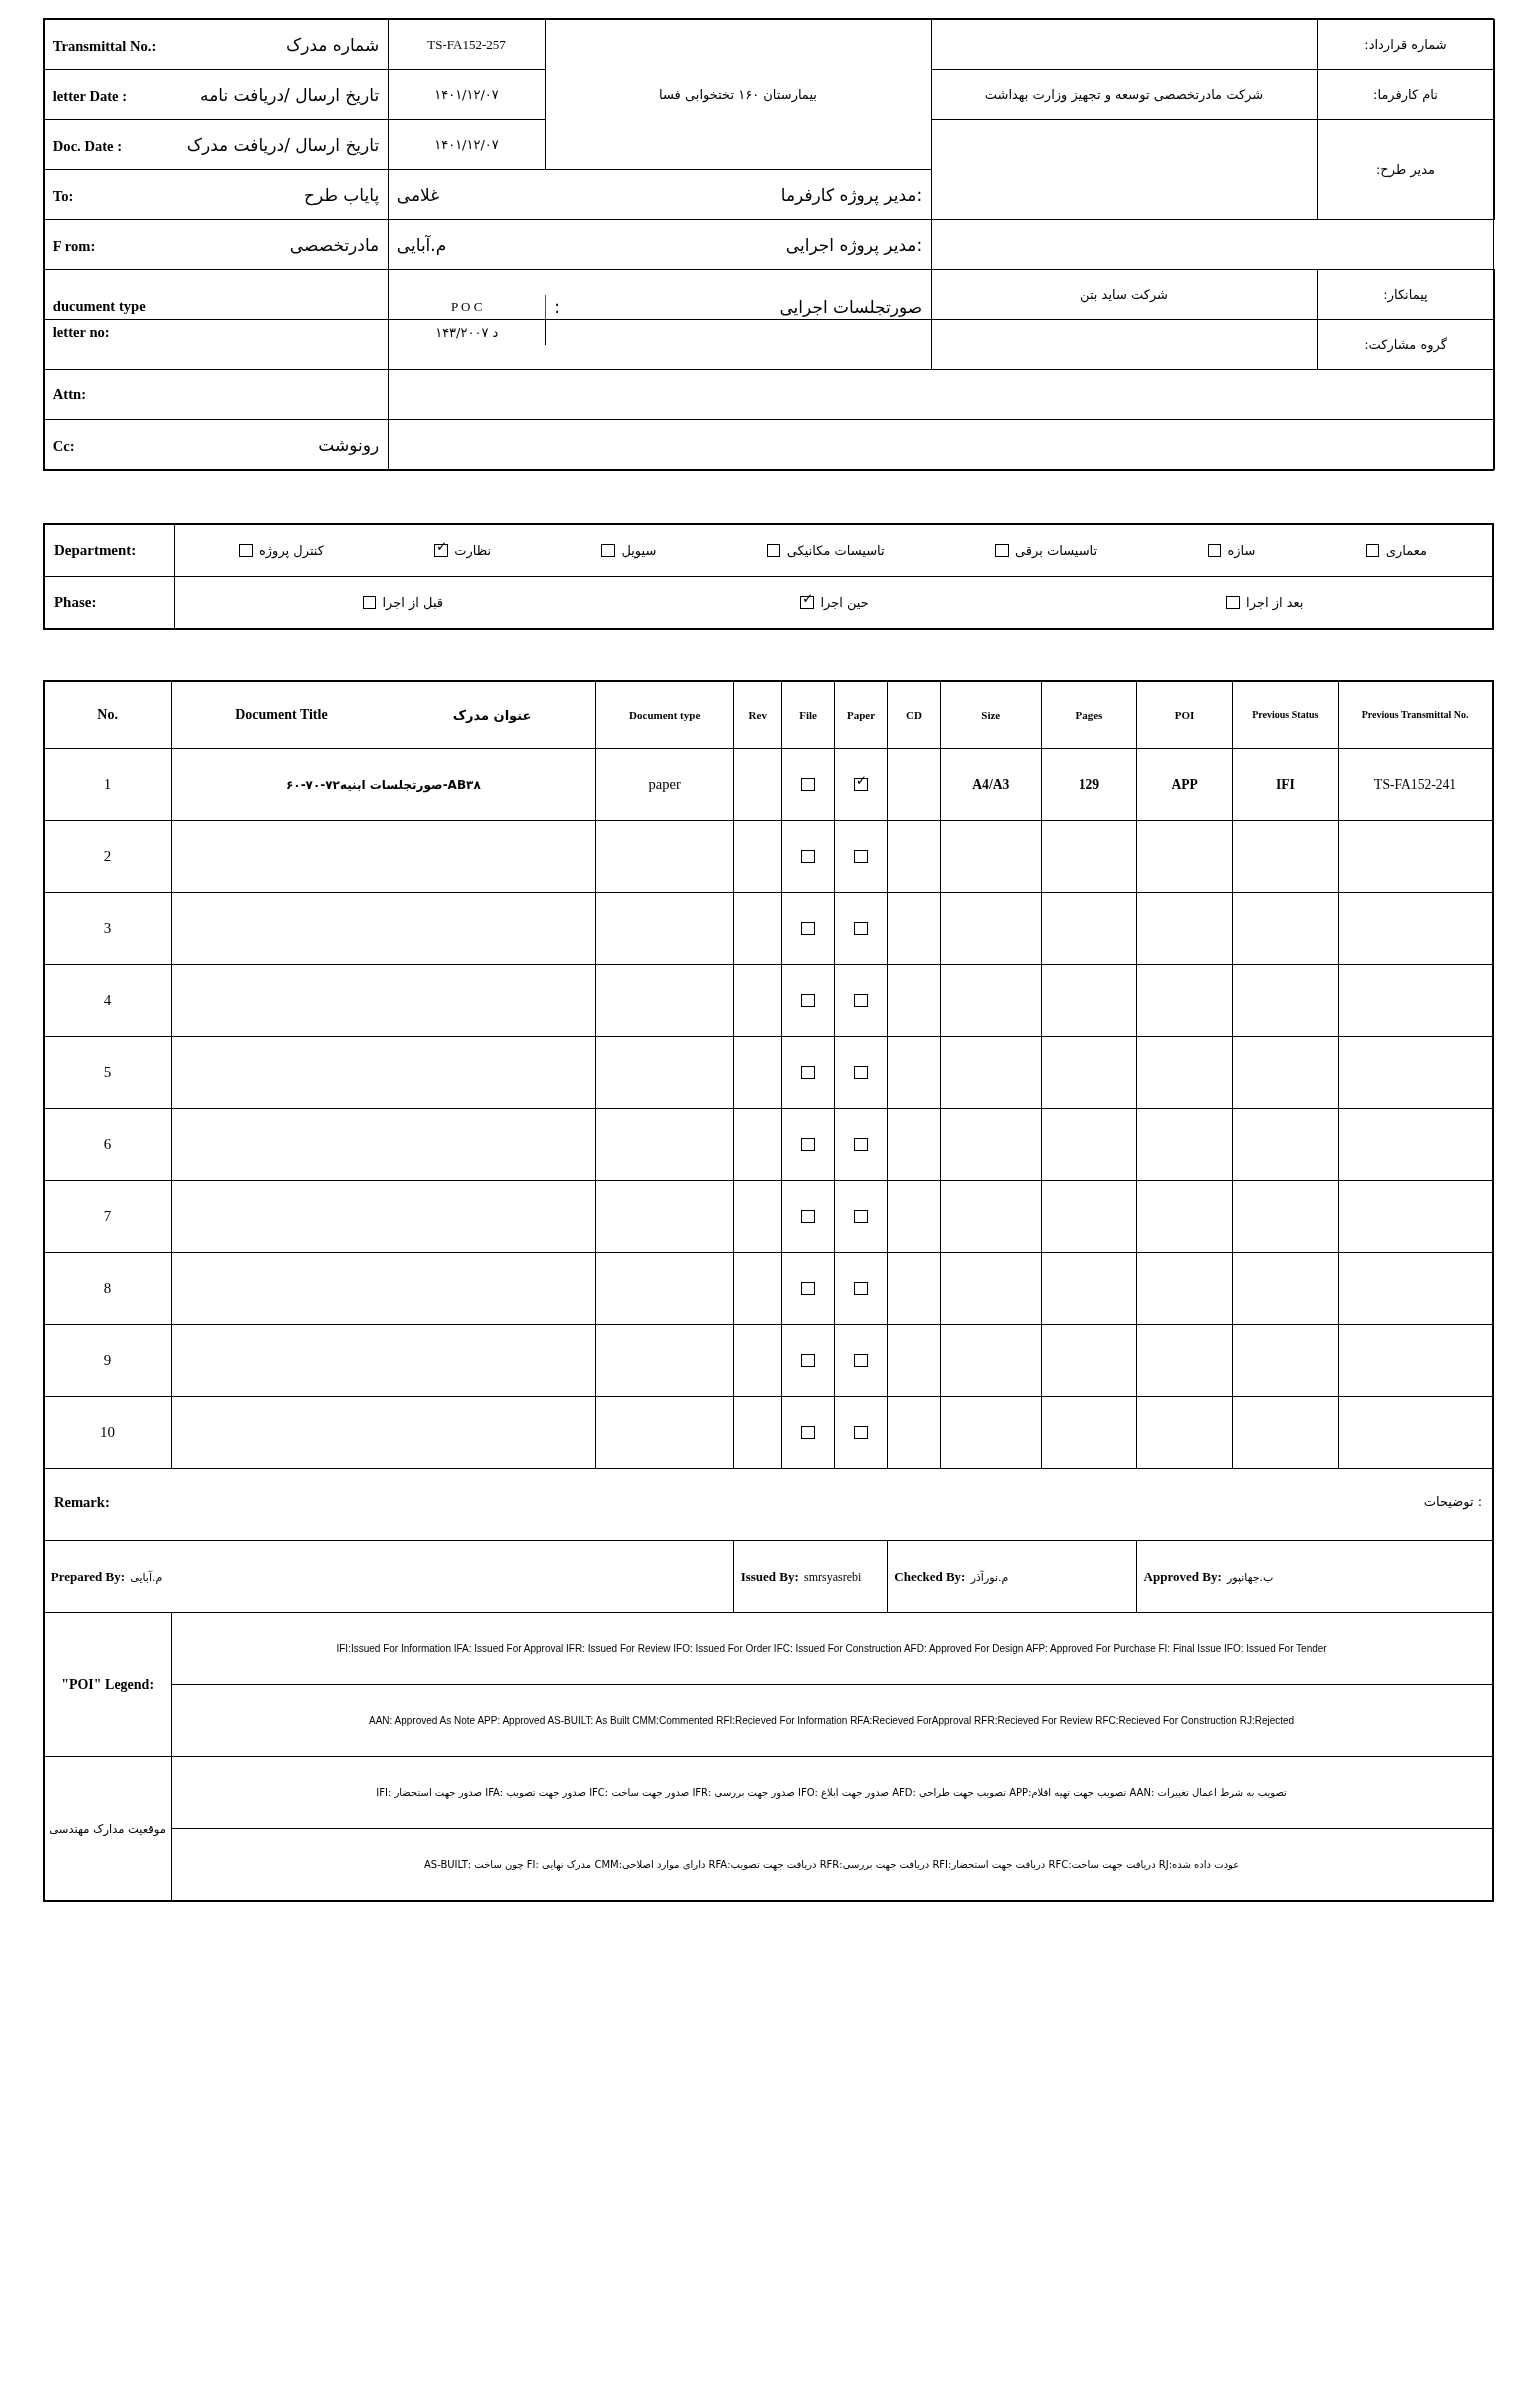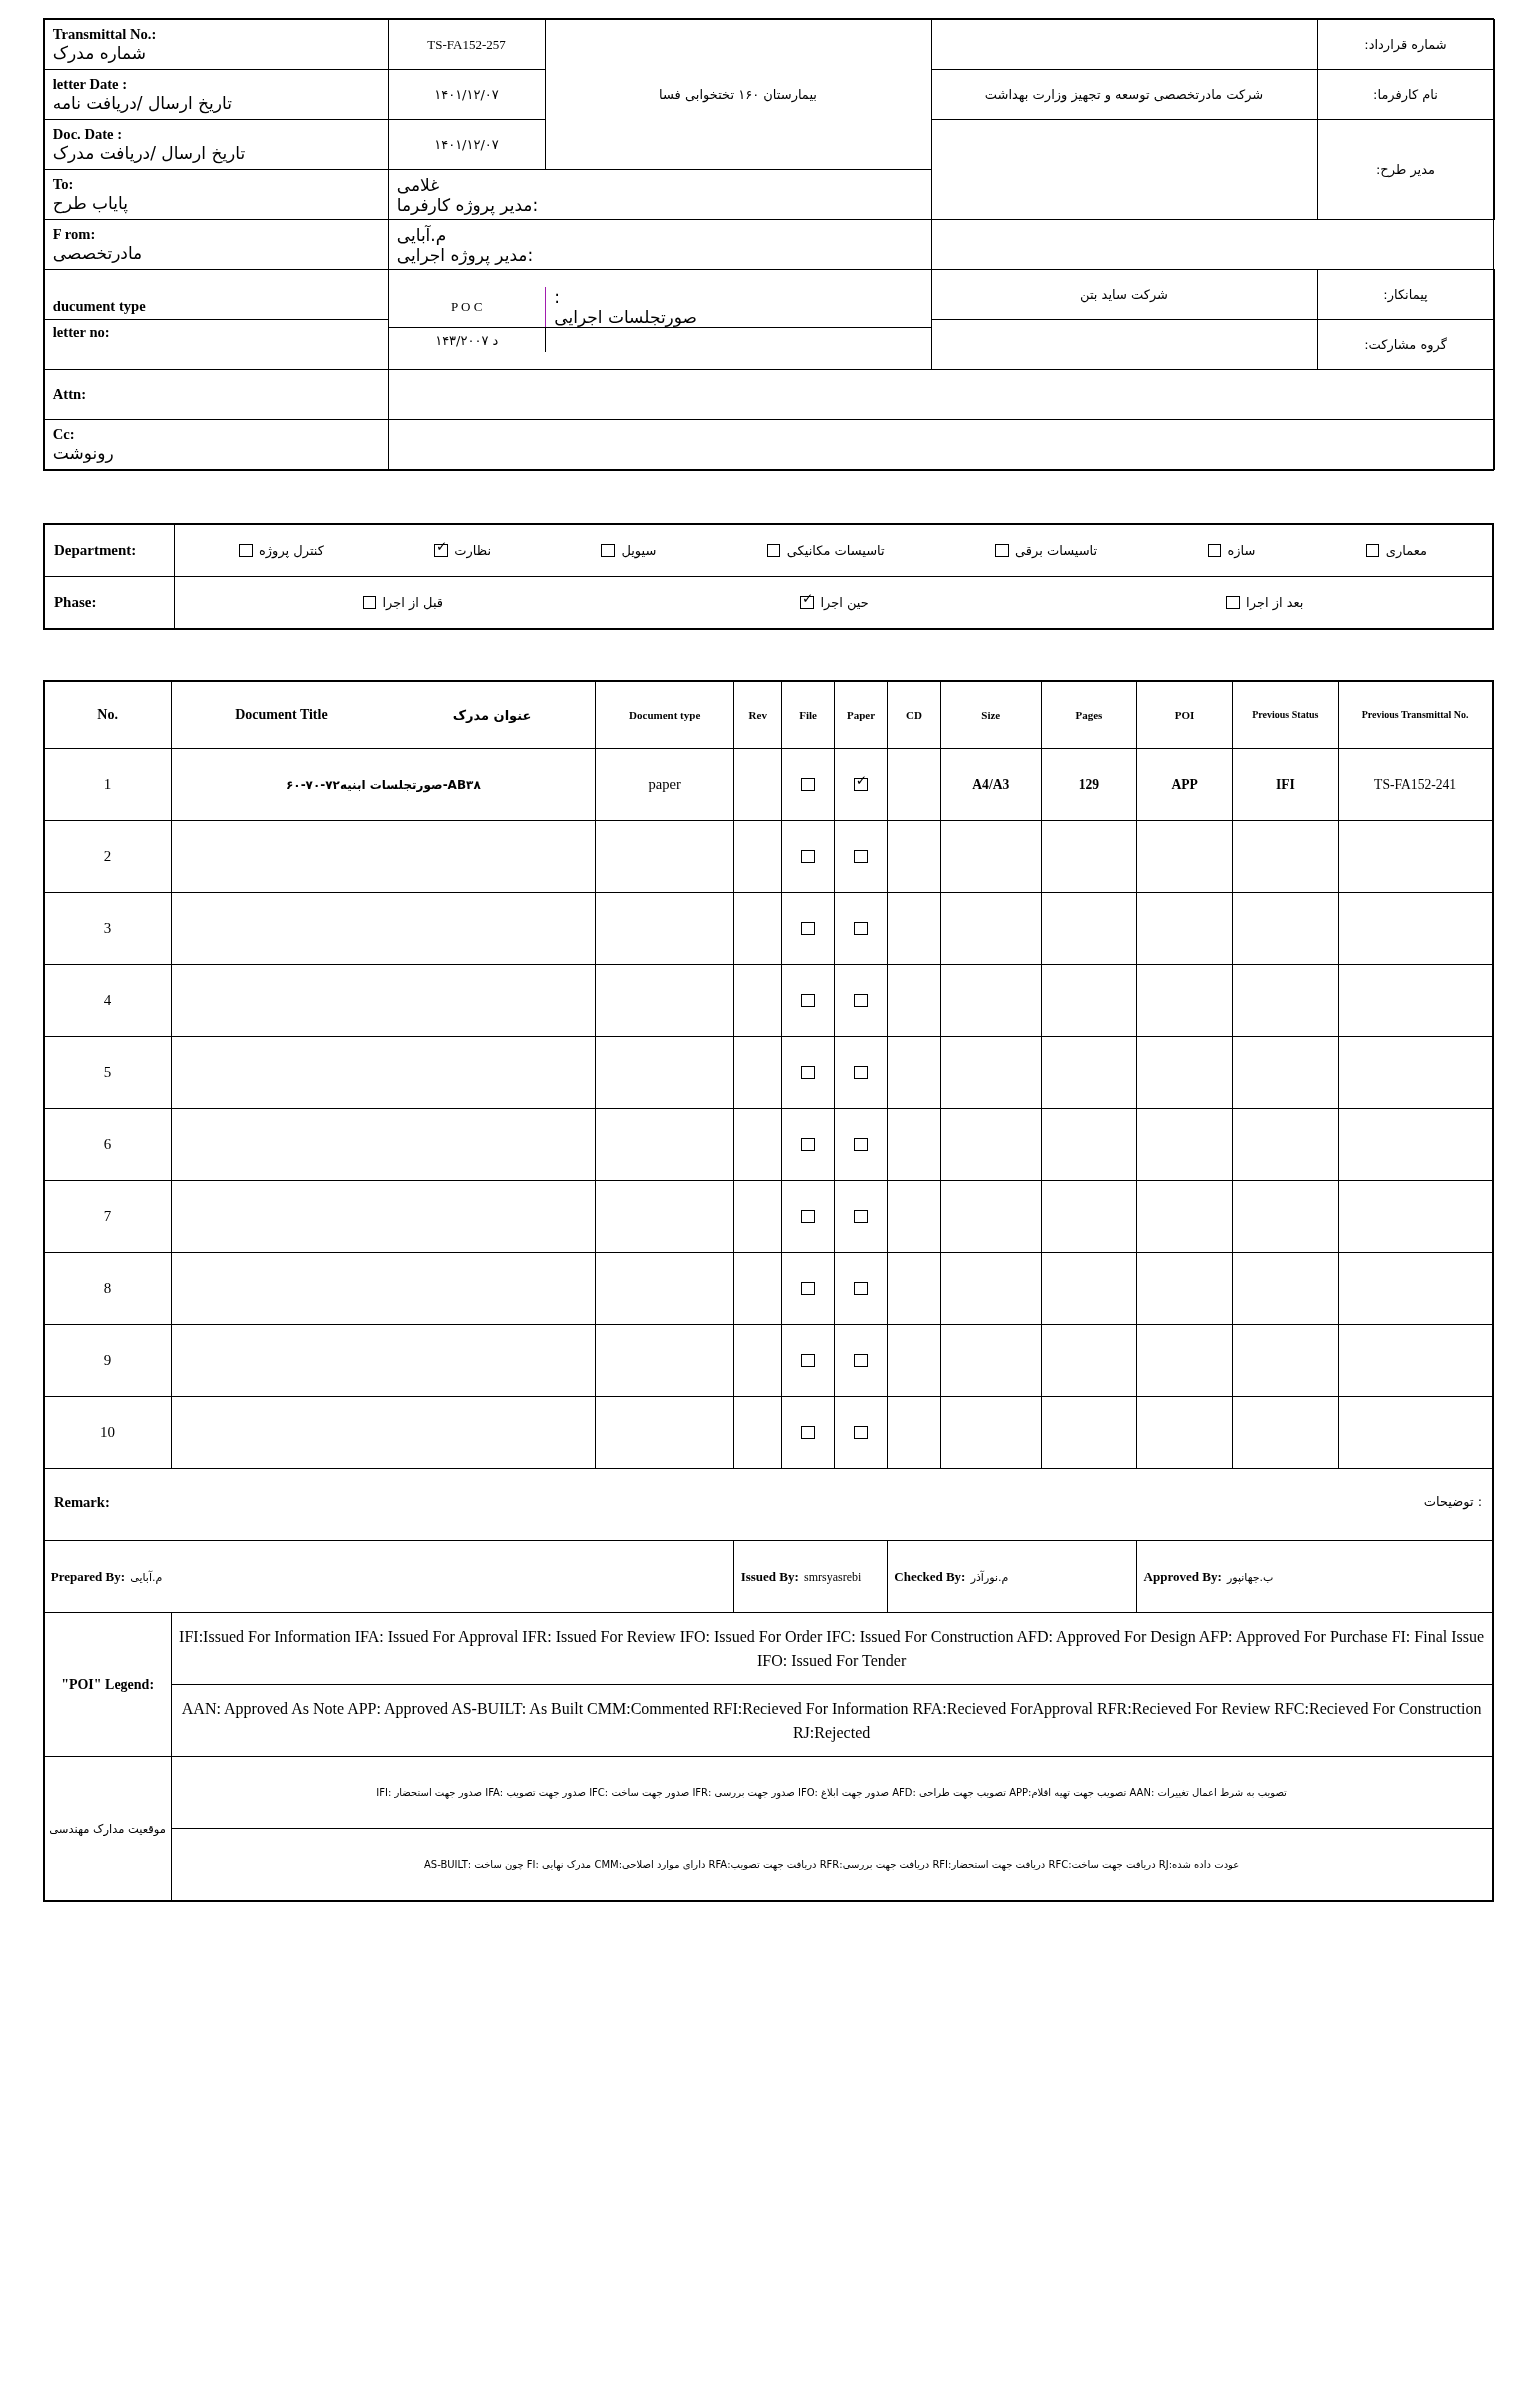--- a/index.html
+++ b/index.html
@@ -35,21 +35,21 @@
   
   .info-block { width: 1451px; margin: 18px auto 0 auto; border: 1.6px solid #000; }
   .info-block table { width: 100%; table-layout: fixed; }
   .info-block td { border: 1px solid #000; height: 50px; padding: 0 8.3px; vertical-align: middle; }
   .lbl-en { font-size: 14.6px; font-weight: bold; font-family:"Liberation Serif", serif; }
   .lbl-fa { font-size: 13px; font-family:"DejaVu Sans", sans-serif; direction: rtl; }
   .val { font-size: 13px; text-align:center; font-family:"DejaVu Sans", sans-serif;}
   .val-en { font-size: 13px; text-align:center; font-family:"Liberation Serif", serif;}
   .ctr { text-align:center; }
 
-  .cellflex { display:flex; align-items:flex-start; justify-content:space-between; width:100%;flex-direction:column; }
+  .cellflex { display:flex; align-items:flex-end; justify-content:space-between; width:100%; }
   .cellflex .a { font-size:14.6px; font-weight:bold; }
   .cellflex .b { font-size:17px; font-family:"DejaVu Sans", sans-serif; }
 
   
   .dept-block { width: 1451px; margin: 52px auto 0 auto; border: 1.6px solid #000; }
   .dept-block table { width:100%; table-layout: fixed; }
   .dept-block td { border: 1px solid #000; height: 52px; vertical-align: middle; padding: 0 9.4px; }
   .dept-lbl { font-size: 15px; font-weight:bold; width: 130px; }
   .chk {
     display:inline-block; width: 13.6px; height: 13.6px; border: 1px solid #000;
@@ -91,21 +91,21 @@
   .sign td { height: 33px; vertical-align: middle; padding: 0 6.3px; }
   .sign .s { display:flex; align-items:baseline; gap: 5.2px; }
   .sign .s .en { font-size: 13px; font-weight:bold; }
   .sign .s .fa { font-size: 11px; font-family:"DejaVu Sans", sans-serif; }
   .sign .s .vl { font-size: 12px; font-family:"Liberation Serif", serif; }
 
   
   .legend-lbl { font-size: 14px; font-weight: bold; text-align:center; vertical-align: middle; }
   .legend-lbl2 { font-size: 11.5px; font-family:"DejaVu Sans", sans-serif; text-align:center; vertical-align:middle; }
   .legend-cell { padding: 3.1px 7.3px; }
-  .legend-line { font-size: 16px; font-family:Liberation Serif, serif; line-height: 1.5; }
+  .legend-line { font-size: 10px; font-family:Liberation Sans, sans-serif; line-height: 1.5; }
   .legend-line-fa { font-size: 10px; font-family:"DejaVu Sans", sans-serif; direction: rtl; line-height: 1.6; }
   .legend-row td { height: 24px; }
 </style>
 </head>
 <body>
 
 <div class="page">
 
 
   <div class="info-block">

